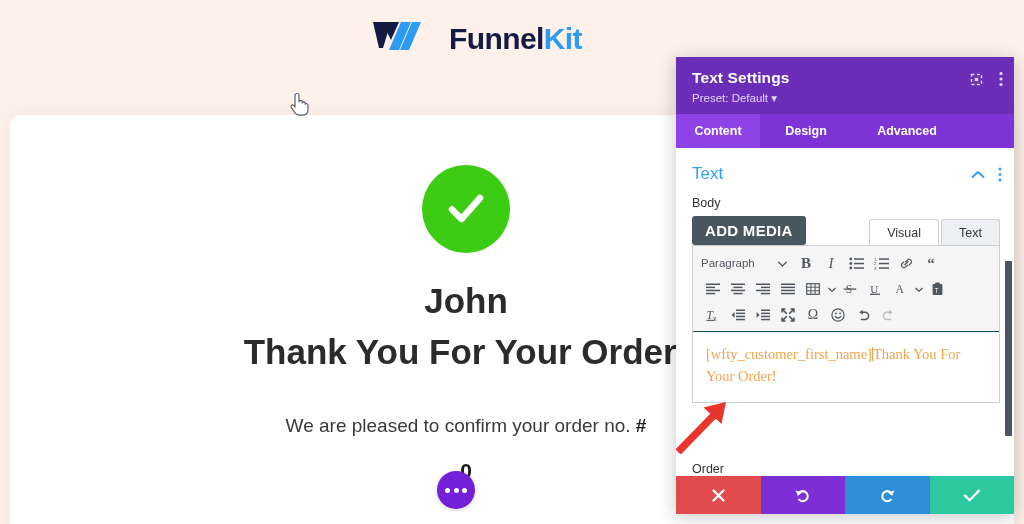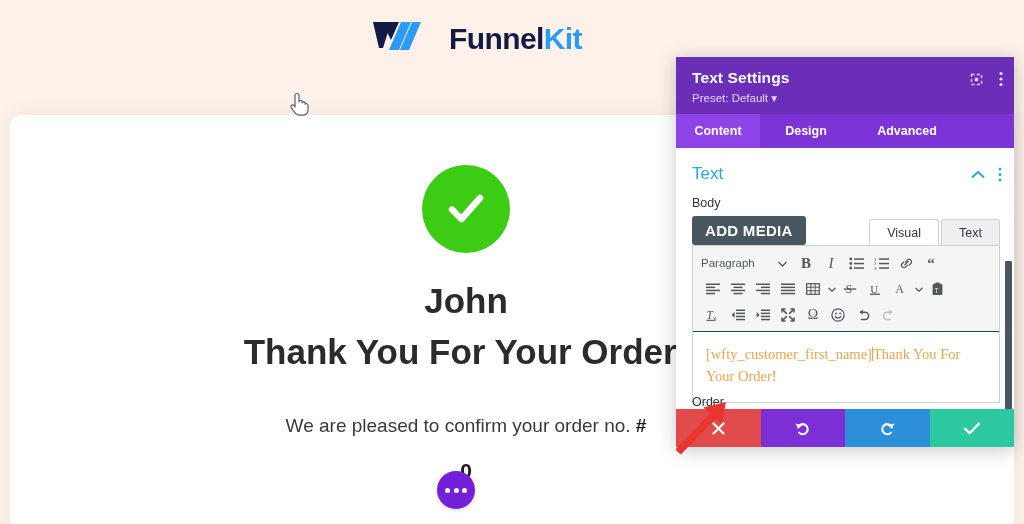--- a/index.html
+++ b/index.html
@@ -77,21 +77,21 @@
     box-shadow: 0 1px 4px rgba(0,0,0,.18);
   }
   #dots-badge i { width: 5px; height: 5px; border-radius: 50%; background: #fff; display:block; }
 
   
   #hand-cursor { position: absolute; left: 288px; top: 90px; }
 
   
   #settings-panel {
     position: absolute; left: 676px; top: 57px;
-    width: 338px; height: 390px;
+    width: 338px; height: 457px;
     background: #ffffff;
     box-shadow: 0 3px 18px rgba(0,0,0,0.22);
     overflow: hidden;
     display: flex; flex-direction: column;
   }
   #panel-header {
     background: #6c2eb9; color: #fff;
     padding: 12px 14px 9px 16px;
     position: relative; flex: 0 0 auto;
   }

